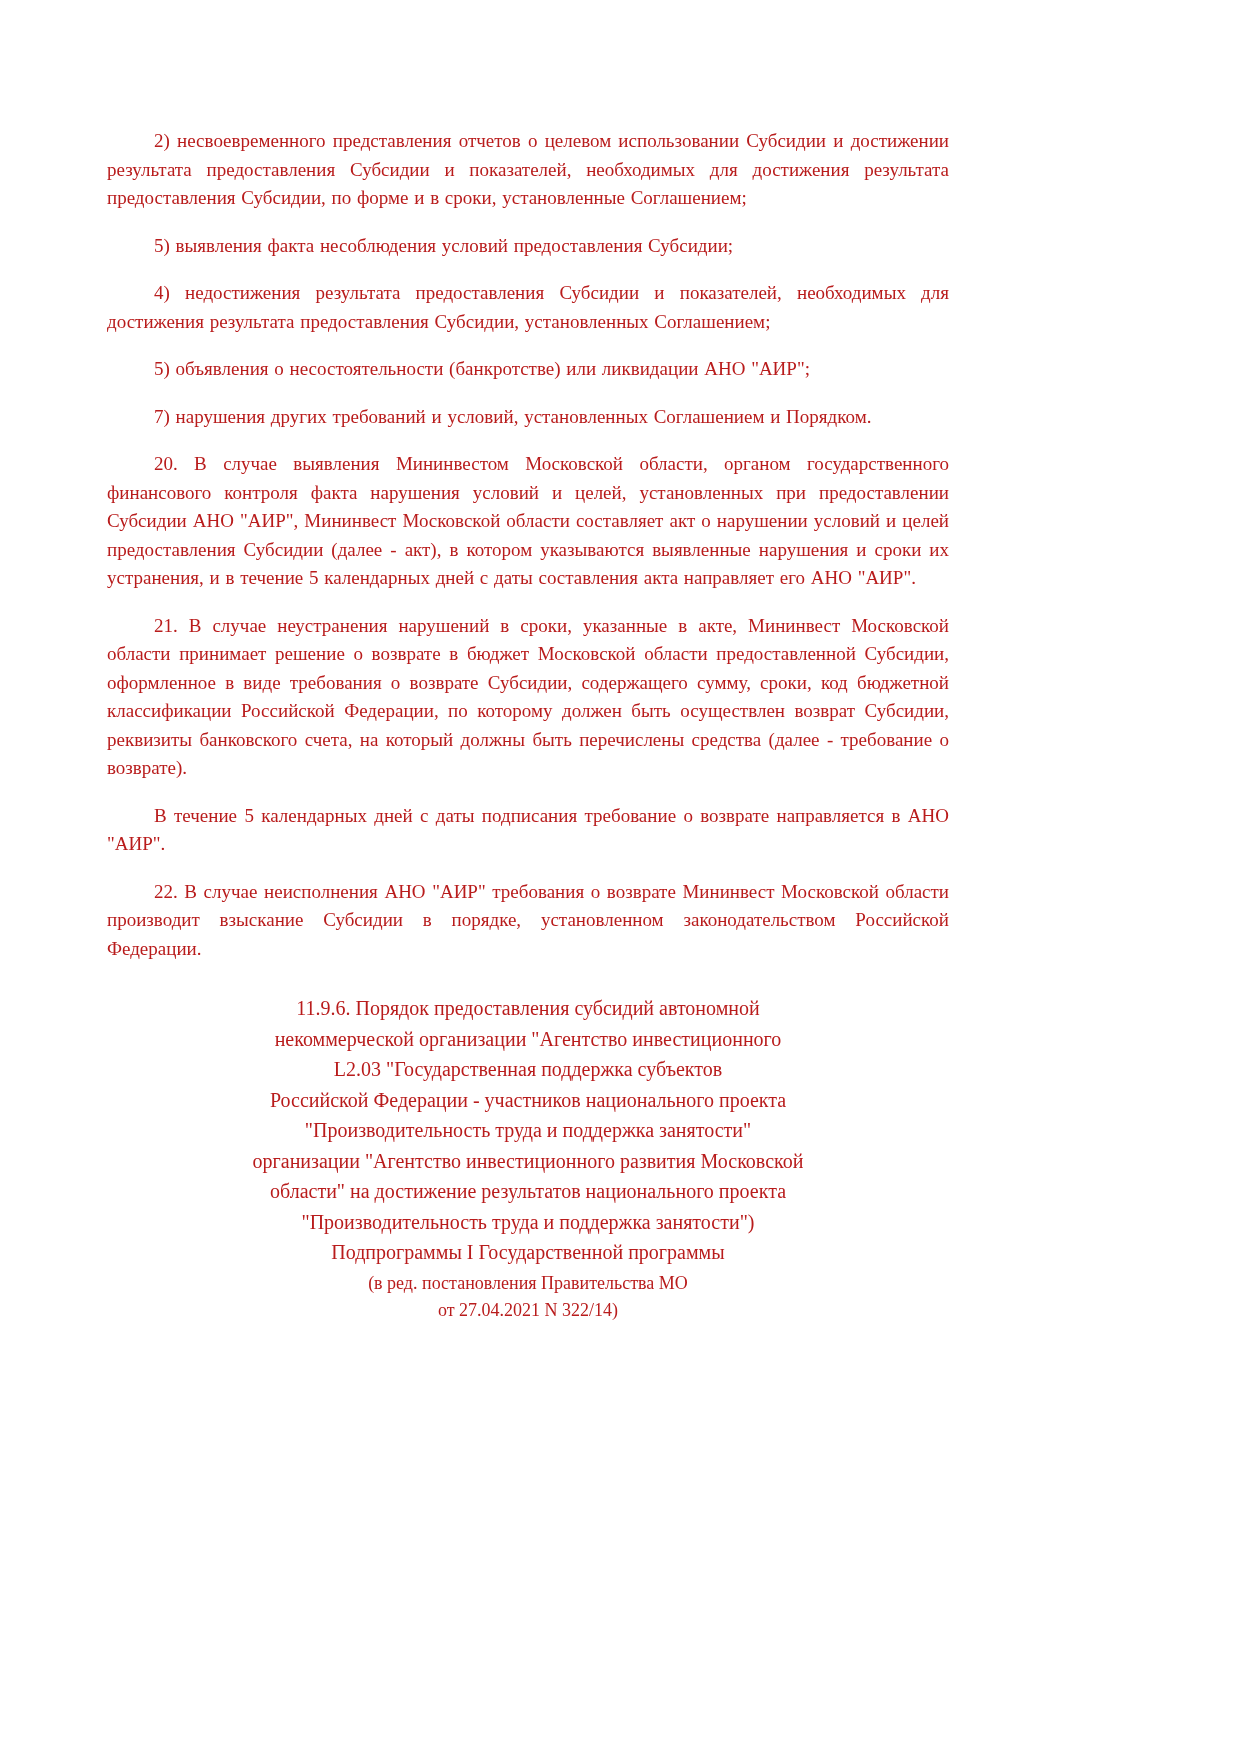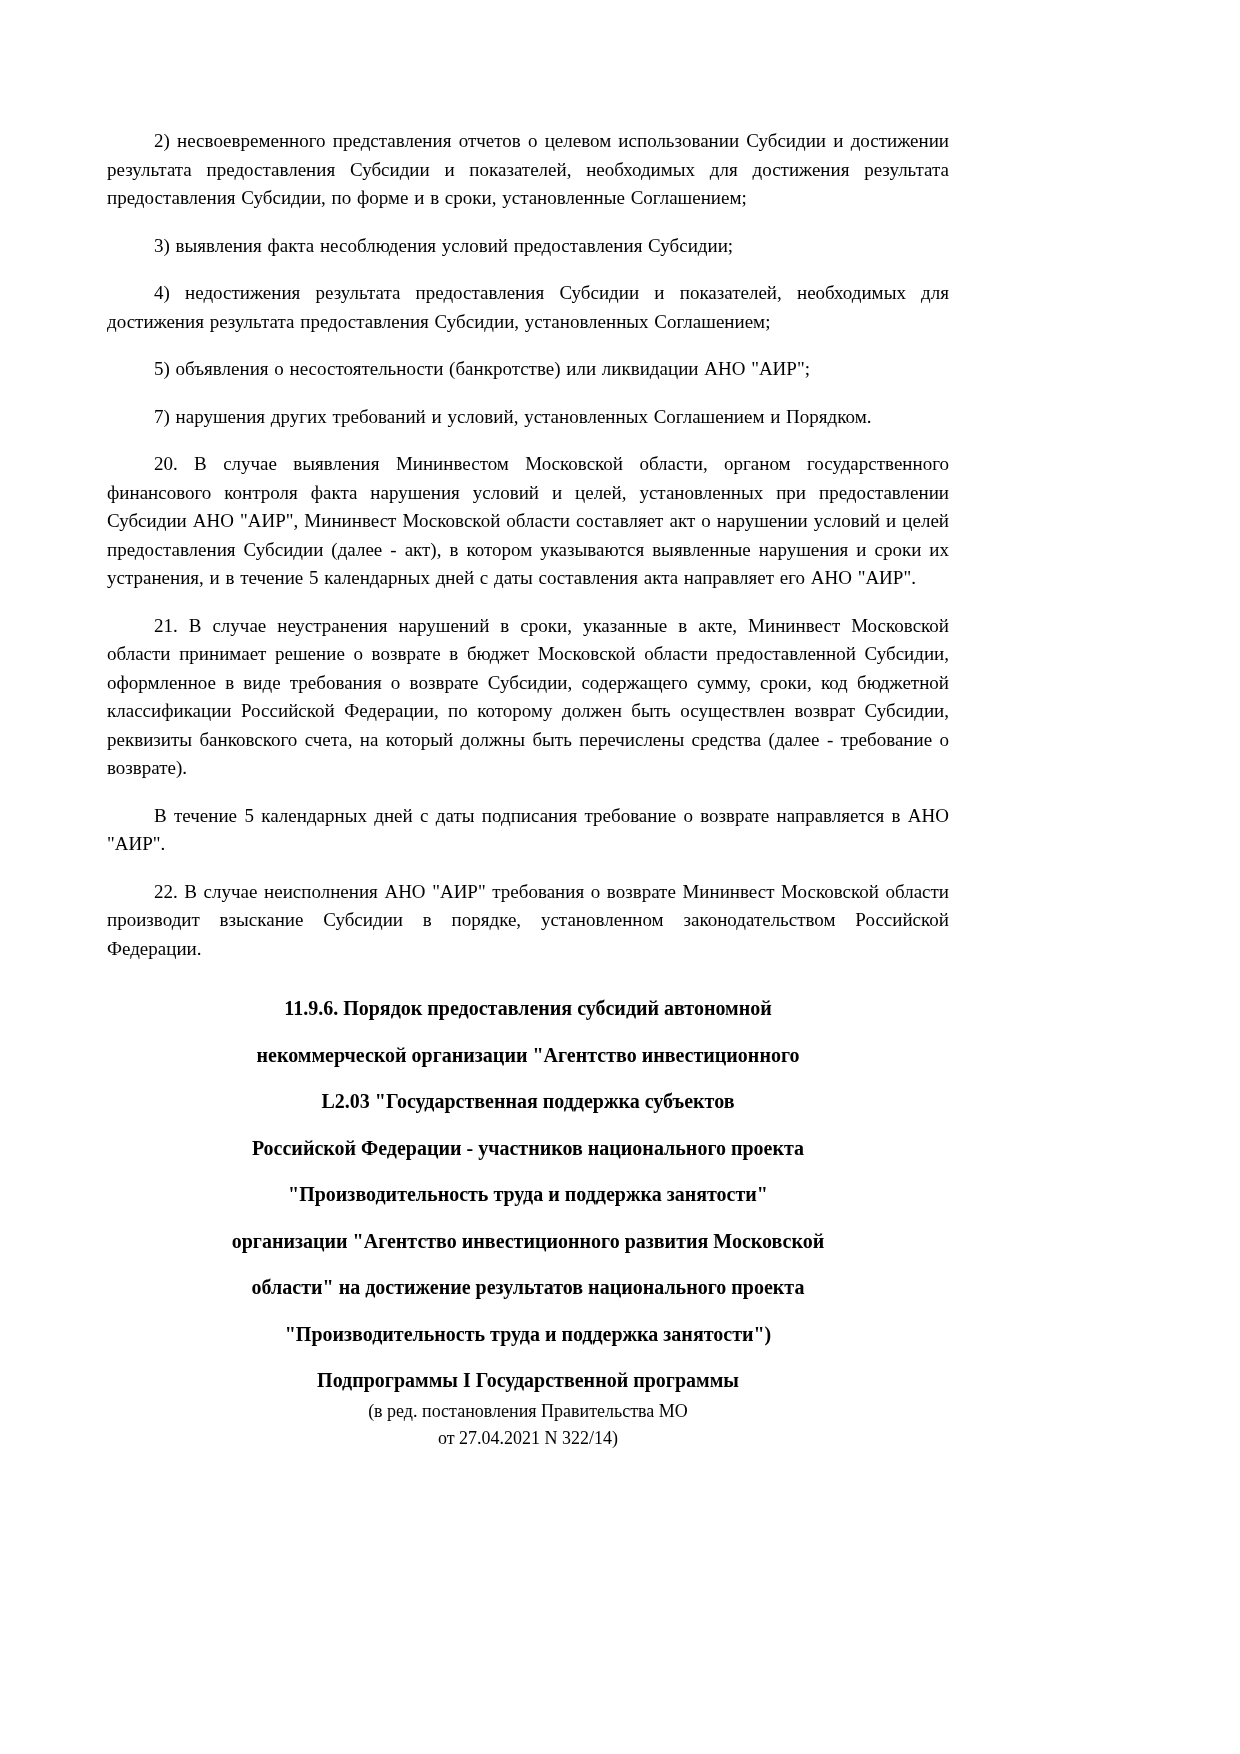--- a/index.html
+++ b/index.html
@@ -8,62 +8,61 @@
     background: #ffffff;
   }
   .page {
     position: relative;
     width: 1133px;
     min-height: 1754px;
     background: #ffffff;
     box-sizing: border-box;
     padding: 127px 184px 60px 107px;
     font-family: "Liberation Serif", "DejaVu Serif", serif;
-    color: #000000;
+    color: #b91c1c;
   }
   .body-text p {
     margin: 0 0 19px 0;
     font-size: 19px;
     line-height: 28.5px;
     text-align: justify;
     text-indent: 47px;
     word-spacing: 1px;
   }
   .body-text p:last-child {
     margin-bottom: 16px;
   }
   .section-heading {
     margin-top: 30px;
     text-align: center;
   }
   .section-heading .h-line {
     font-size: 20px;
-    font-weight: bold;
+    font-weight: normal;
     line-height: 30.5px;
-    margin-top: 16px;
   }
   .edition-note {
     text-align: center;
     margin-top: 2px;
   }
   .edition-note .e-line {
     font-size: 18px;
     font-weight: normal;
     line-height: 27px;
     text-align: center;
   }
 </style>
 </head>
 <body>
 
 <div class="page">
 
   <div class="body-text">
     <p>2) несвоевременного представления отчетов о целевом использовании Субсидии и достижении результата предоставления Субсидии и показателей, необходимых для достижения результата предоставления Субсидии, по форме и в сроки, установленные Соглашением;</p>
-    <p>3) выявления факта несоблюдения условий предоставления Субсидии;</p>
+    <p>5) выявления факта несоблюдения условий предоставления Субсидии;</p>
     <p>4) недостижения результата предоставления Субсидии и показателей, необходимых для достижения результата предоставления Субсидии, установленных Соглашением;</p>
     <p>5) объявления о несостоятельности (банкротстве) или ликвидации АНО "АИР";</p>
     <p>7) нарушения других требований и условий, установленных Соглашением и Порядком.</p>
     <p>20. В случае выявления Мининвестом Московской области, органом государственного финансового контроля факта нарушения условий и целей, установленных при предоставлении Субсидии АНО "АИР", Мининвест Московской области составляет акт о нарушении условий и целей предоставления Субсидии (далее - акт), в котором указываются выявленные нарушения и сроки их устранения, и в течение 5 календарных дней с даты составления акта направляет его АНО "АИР".</p>
     <p>21. В случае неустранения нарушений в сроки, указанные в акте, Мининвест Московской области принимает решение о возврате в бюджет Московской области предоставленной Субсидии, оформленное в виде требования о возврате Субсидии, содержащего сумму, сроки, код бюджетной классификации Российской Федерации, по которому должен быть осуществлен возврат Субсидии, реквизиты банковского счета, на который должны быть перечислены средства (далее - требование о возврате).</p>
     <p>В течение 5 календарных дней с даты подписания требование о возврате направляется в АНО "АИР".</p>
     <p>22. В случае неисполнения АНО "АИР" требования о возврате Мининвест Московской области производит взыскание Субсидии в порядке, установленном законодательством Российской Федерации.</p>
   </div>
 
   <div class="section-heading">

